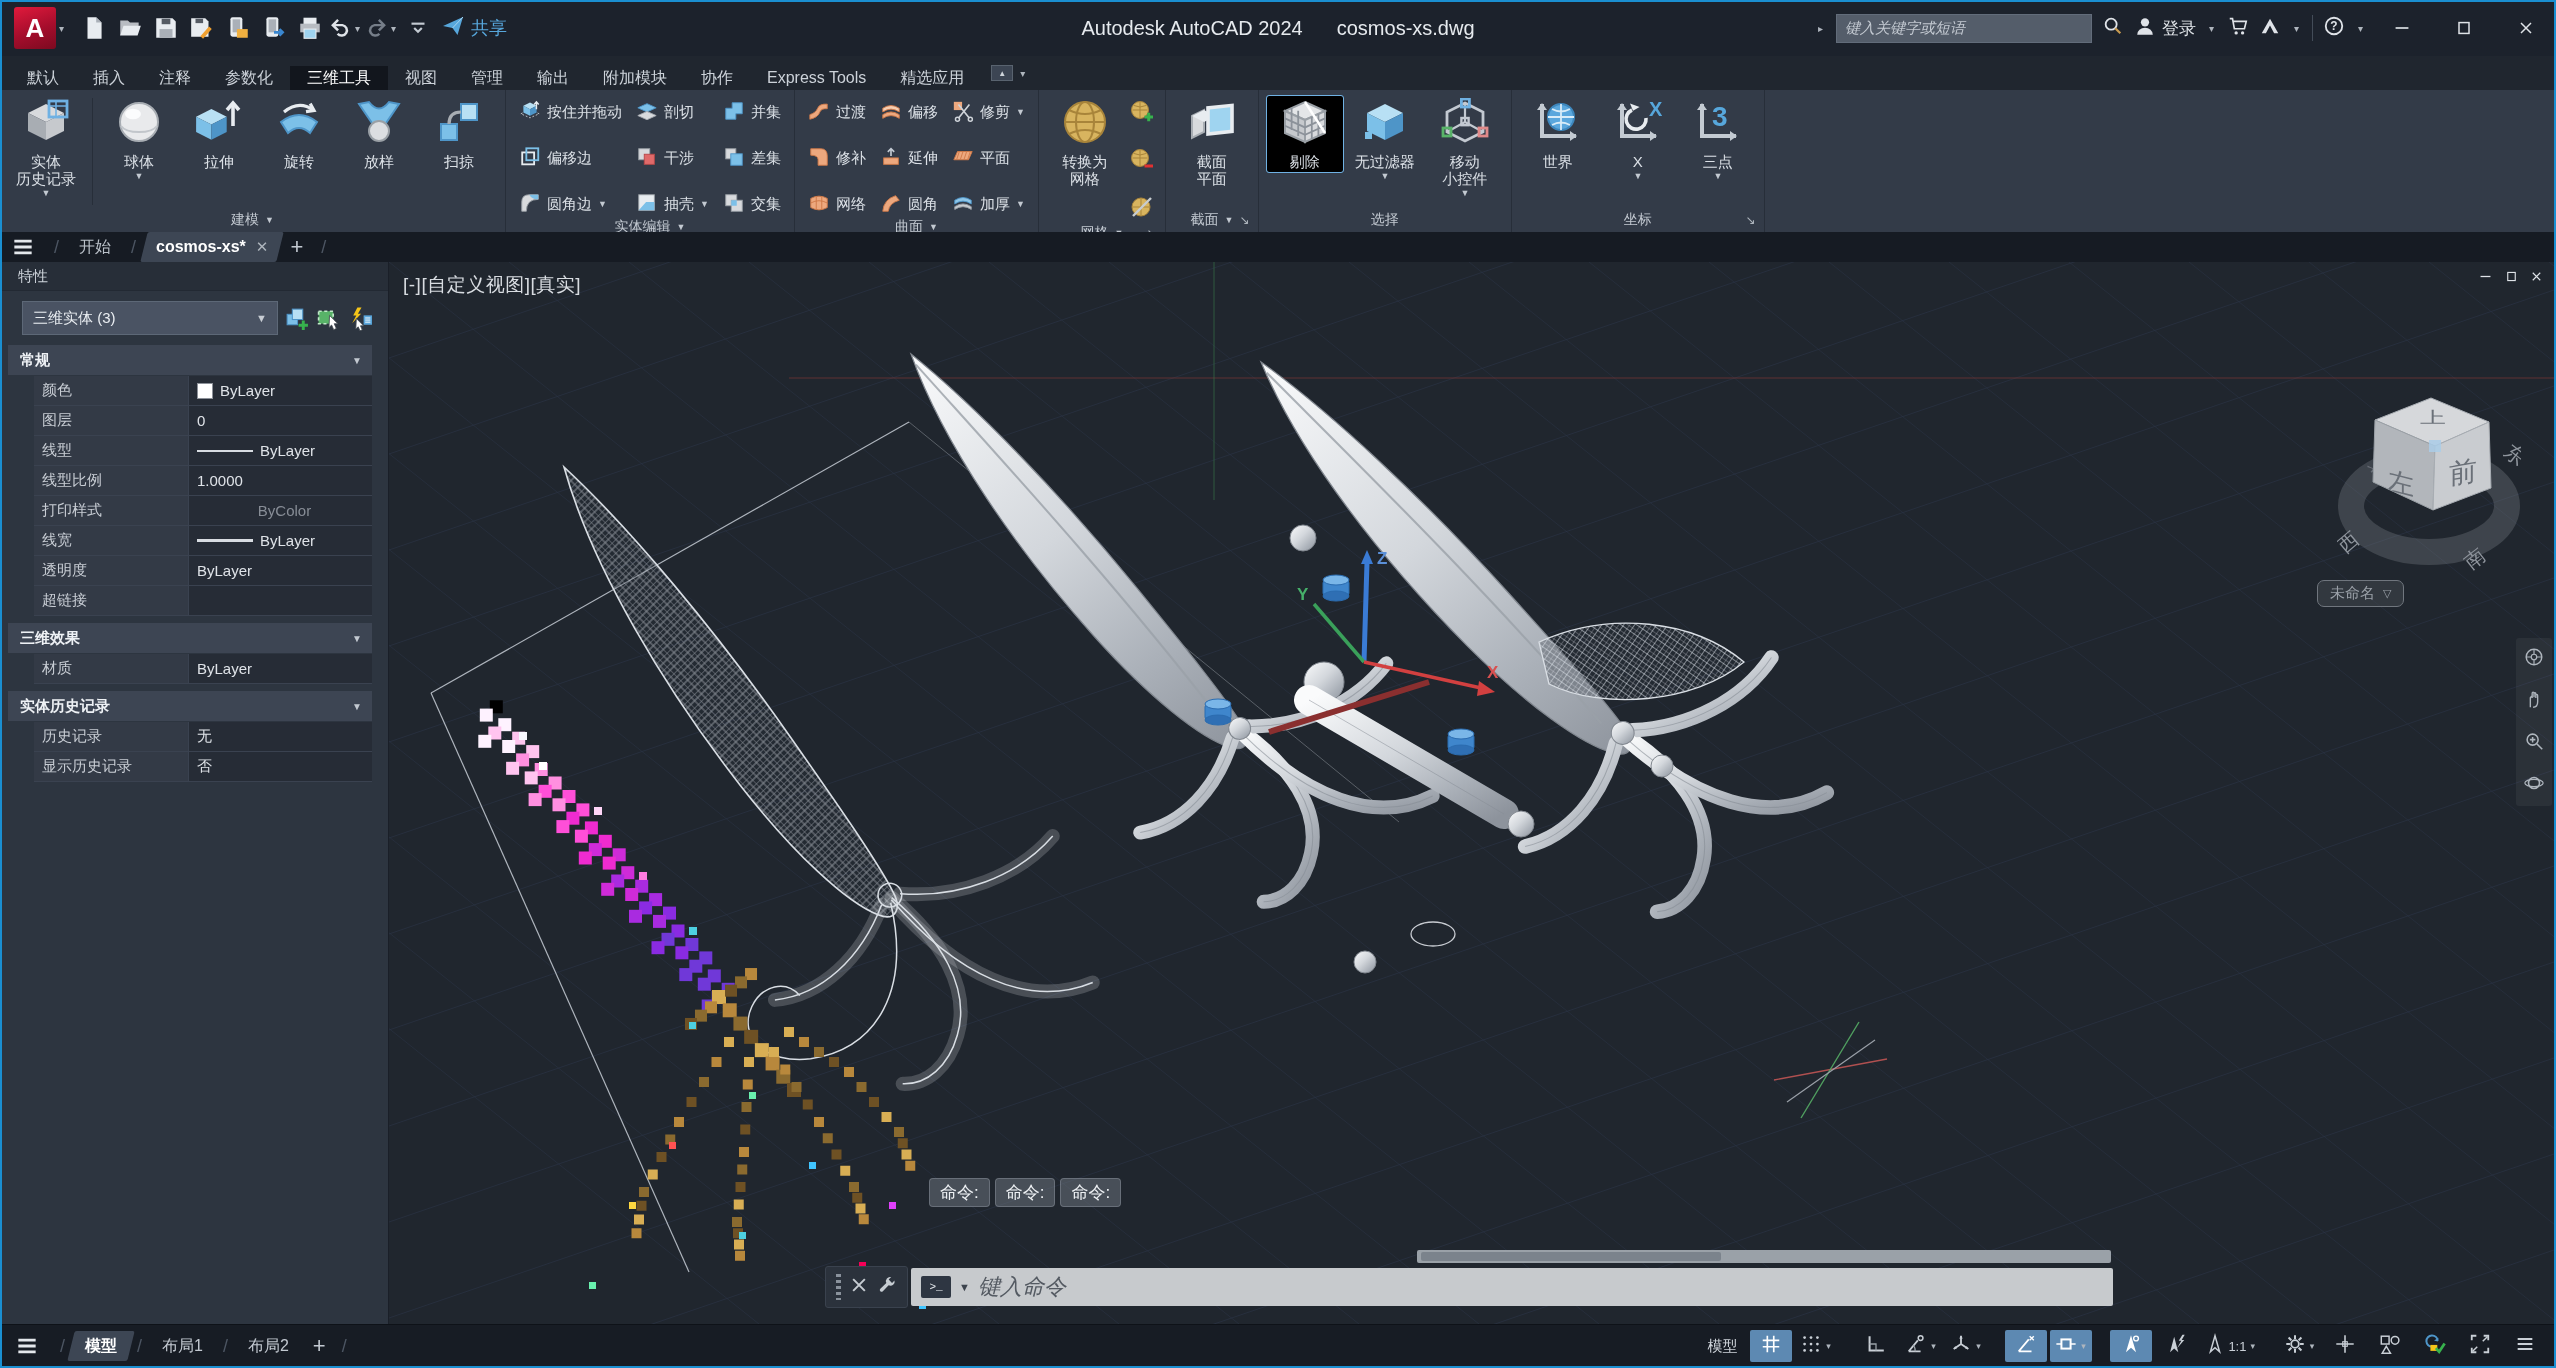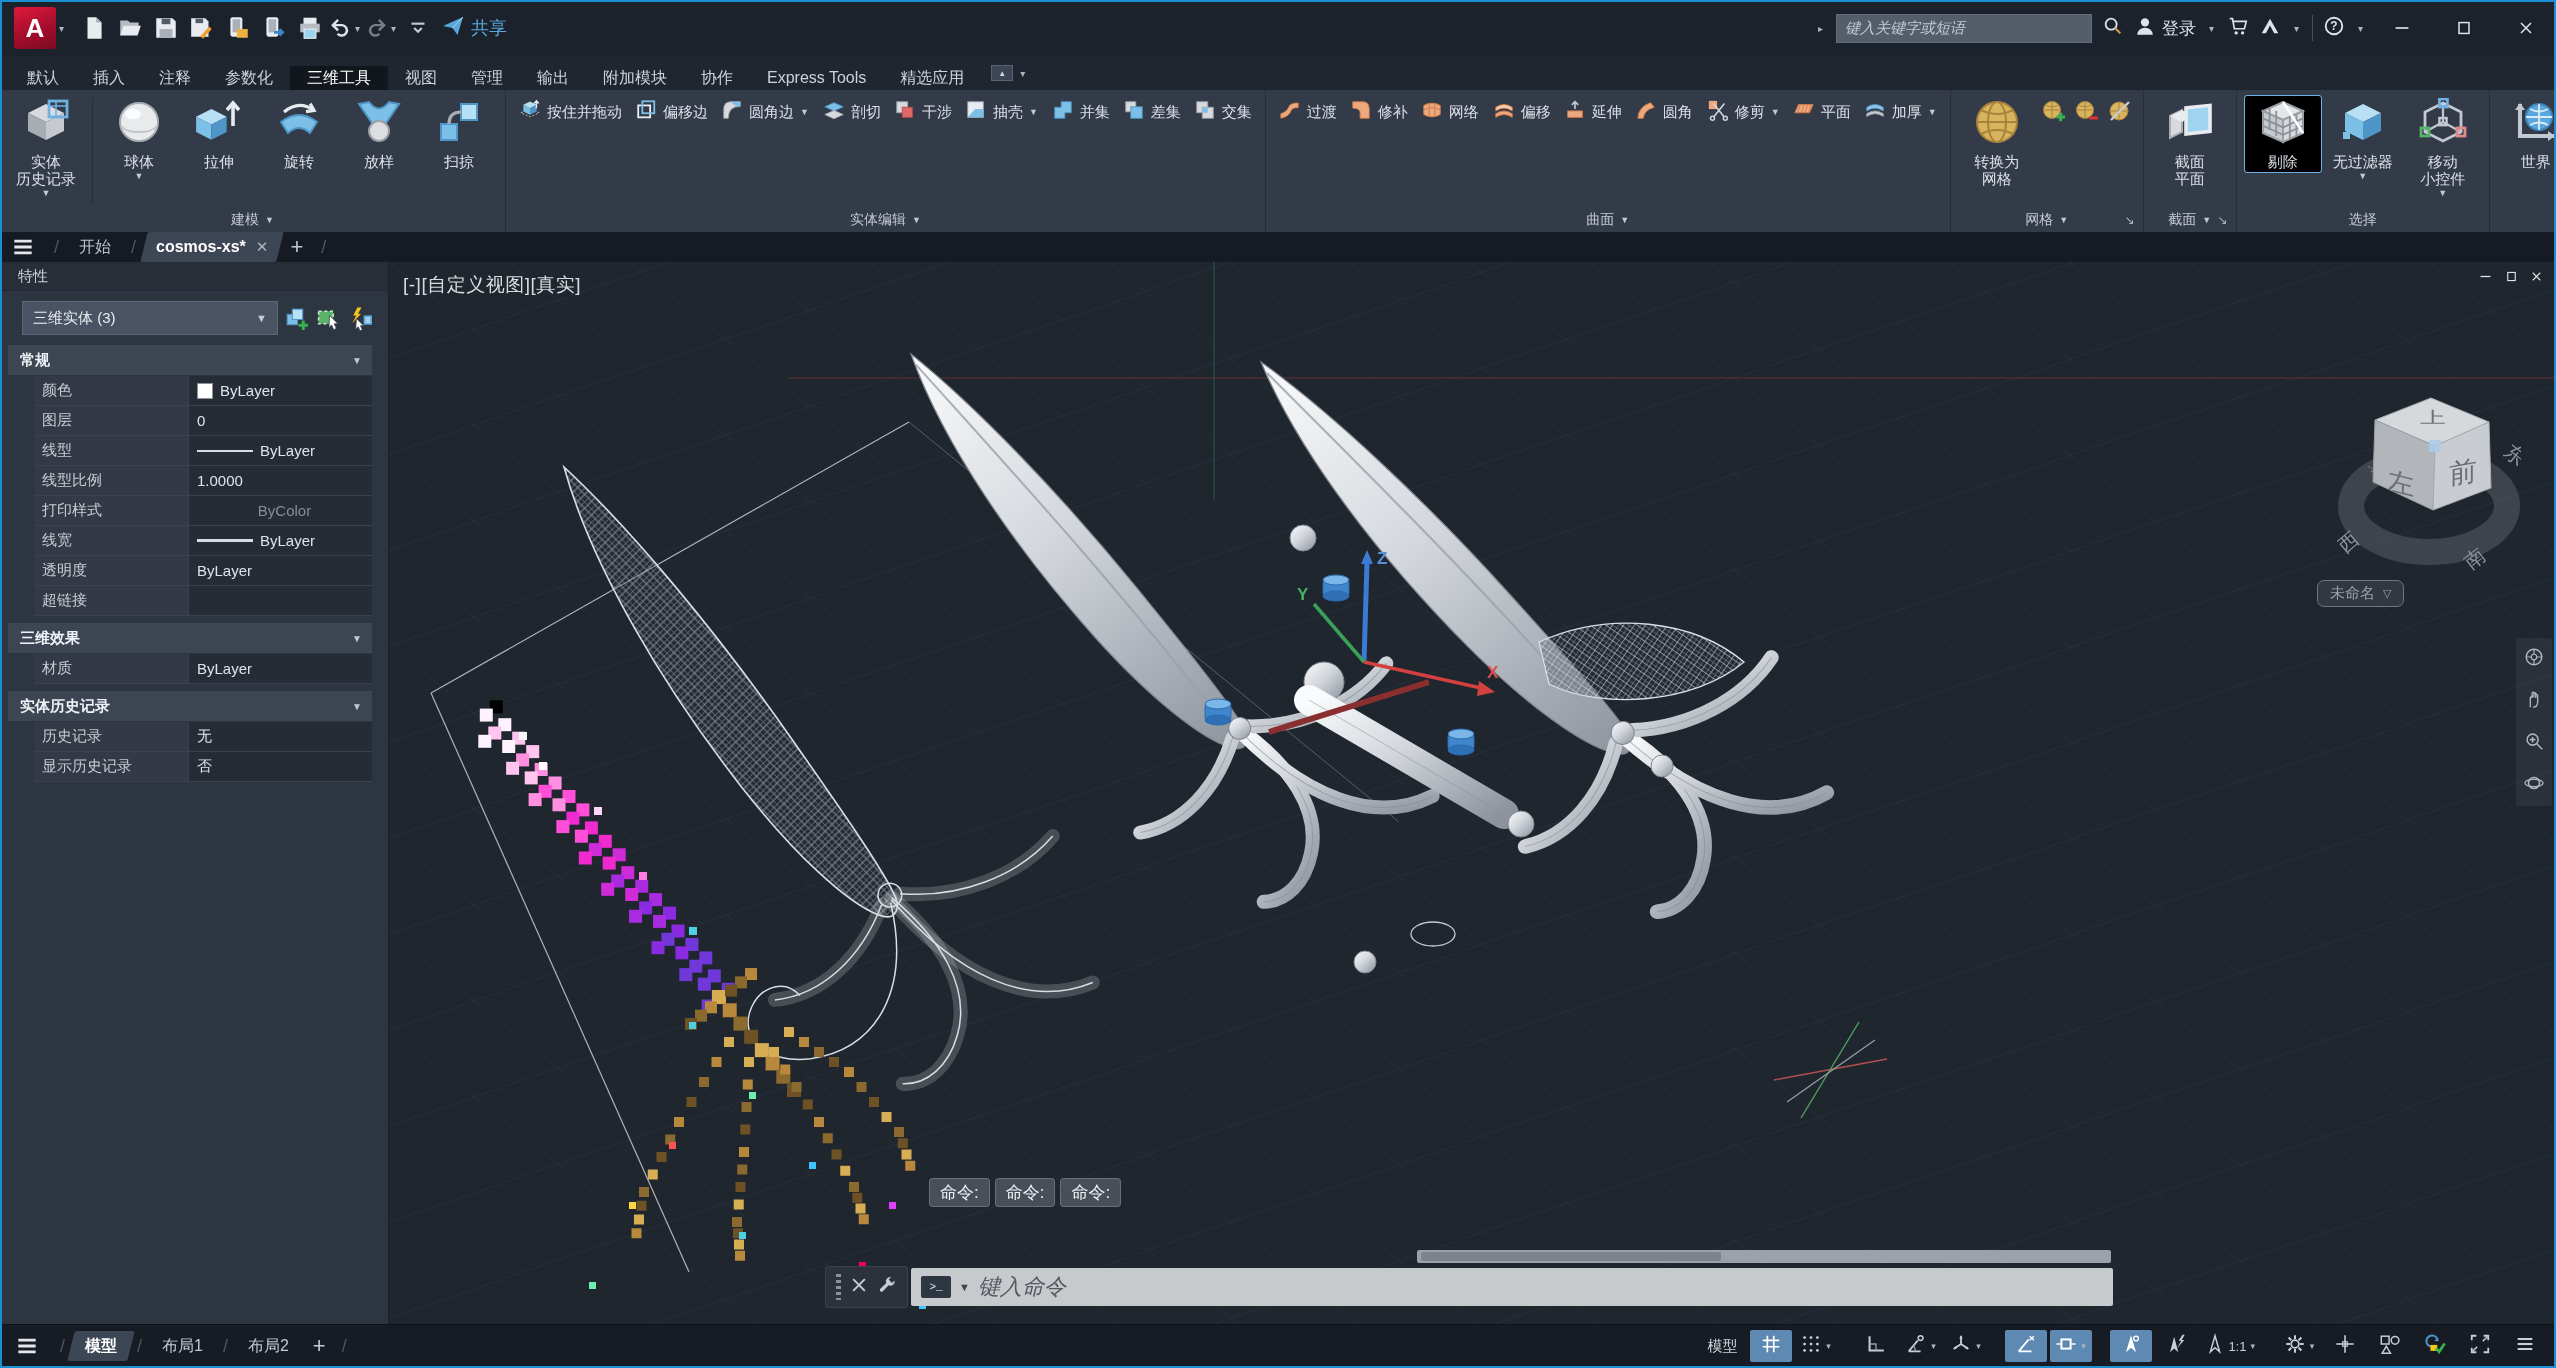--- a/index.html
+++ b/index.html
@@ -37,21 +37,21 @@
   
   .ribbon{position:absolute;left:0;top:90px;width:2556px;height:142px;background:#333b48;display:flex;border-bottom:1px solid #161b22;}
   .rpanel{display:flex;flex-direction:column;border-right:1px solid #272e39;}
   .rpanel-body{flex:1;display:flex;align-items:flex-start;padding:6px 8px 0 8px;gap:4px;}
   .rpanel-foot{height:25px;display:flex;align-items:center;justify-content:center;gap:6px;font-size:14px;color:#c3c9d1;position:relative;}
   .rpanel-foot .expand{position:absolute;right:8px;font-size:12px;color:#aeb5bd;}
   .rbig{display:flex;flex-direction:column;align-items:center;padding:2px 6px;border-radius:2px;min-width:64px;}
   .rbig.active{background:#000000;outline:1.6px solid #6fb1e3;}
   .rbig .rlbl{margin-top:3px;font-size:15px;line-height:17px;color:#dbe0e6;text-align:center;white-space:nowrap;}
   .rbig .bcaret{font-size:9px;color:#c3c9d1;margin-top:1px;}
-  .rcol{display:flex;flex-direction:row;gap:3px;padding-top:2px;font-family:Liberation Serif, serif;}
+  .rcol{display:flex;flex-direction:column;gap:18px;padding-top:2px;}
   .rrow{display:flex;align-items:center;gap:6px;height:28px;padding:0 5px;border-radius:2px;font-size:15px;color:#dbe0e6;white-space:nowrap;}
   .rrow .bcaret{font-size:9px;color:#c3c9d1;}
   .icolbtn{width:30px;height:30px;display:flex;align-items:center;justify-content:center;}
   .vsep{width:1px;align-self:stretch;background:#272e39;margin:2px 4px;}
 
   
   .ftabs{position:absolute;left:0;top:232px;width:2556px;height:30px;background:#161b23;display:flex;align-items:center;}
   .ft-menu{width:46px;display:flex;justify-content:center;}
   .ft-slash{color:#4d5663;font-size:18px;margin:0 8px;}
   .ftab{font-size:16px;color:#b9c0c8;padding:0 12px;height:30px;display:flex;align-items:center;}
@@ -193,20 +193,24 @@
           <path d="M8.5,12 L12,15.5 L15.5,12" fill="none" stroke="#c3cad2" stroke-width="2"></path>
         </svg>
       </div>
     </div>
   <div class="share">
     <span id="ico-share"><svg viewBox="0 0 24 24" width="24" height="24">
           <path d="M2,12 L22,3 L16.5,21 L11.5,14 Z" fill="#57a7dc"></path>
           <path d="M11.5,14 L22,3" stroke="#a8d4ef" stroke-width="1"></path>
         </svg></span>
     <span>共享</span>
+  </div>
+  <div class="tb-title">
+    <span>Autodesk AutoCAD 2024</span>
+    <span>cosmos-xs.dwg</span>
   </div>
   <div class="tb-right">
     <span class="caret">▸</span>
     <div class="tb-search">
       <span>键入关键字或短语</span>
     </div>
     <span id="ico-search"><svg viewBox="0 0 24 24" width="22" height="22">
           <circle cx="10" cy="10" r="6" fill="none" stroke="#dfe3e8" stroke-width="2"></circle>
           <path d="M14.5,14.5 L20,20" stroke="#c89b50" stroke-width="2.4"></path>
         </svg></span>

